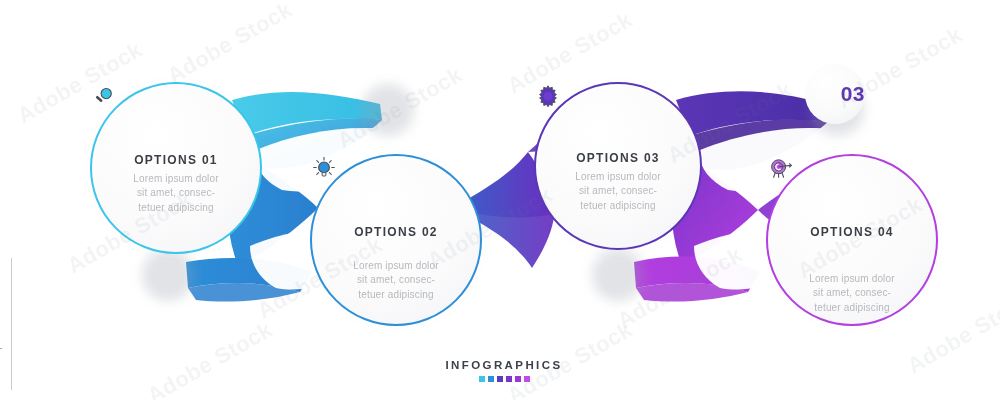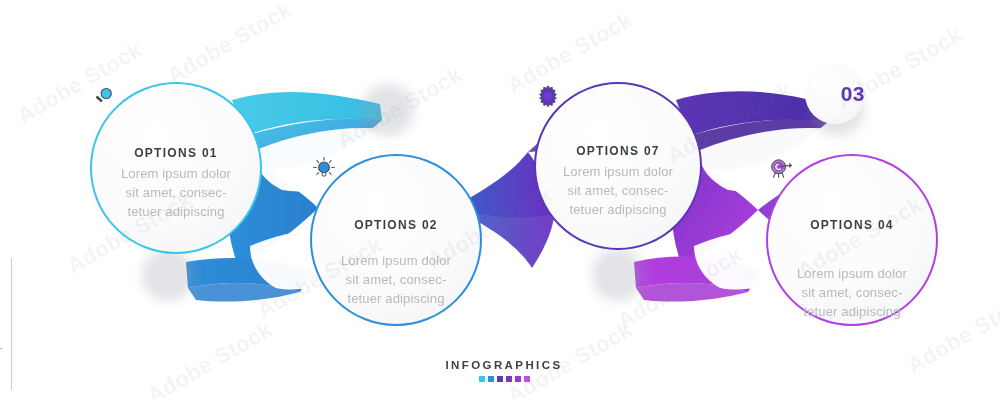--- a/index.html
+++ b/index.html
@@ -15,21 +15,21 @@
 
   
   .card{position:absolute;border-radius:50%;
         background:radial-gradient(circle at 38% 30%,#ffffff 0%,#fbfbfc 55%,#f2f3f5 100%);
         box-sizing:border-box;
         display:flex;flex-direction:column;align-items:center;justify-content:center;
         text-align:center;}
   .card .ico{width:26px;height:26px;margin-bottom:6px;display:block;}
   .card .ttl{font-size:12px;letter-spacing:1.3px;font-weight:700;color:#3a3f45;
              font-family:"Liberation Sans", sans-serif;white-space:nowrap;}
-  .card .desc{font-size:13px;line-height:1.45;color:#b6b9bd;margin-top:5px;
+  .card .desc{font-size:10px;line-height:1.45;color:#b6b9bd;margin-top:5px;
               font-family:"Liberation Sans", sans-serif;letter-spacing:.15px;}
 
   
   .badge{position:absolute;width:60px;height:60px;border-radius:50%;
          background:radial-gradient(circle at 36% 28%,#ffffff 0%,#fafafb 58%,#eeeff1 100%);
          display:flex;align-items:center;justify-content:center;
          font-size:21px;font-weight:700;letter-spacing:.5px;
          font-family:"Liberation Sans", sans-serif;}
 
   
@@ -199,21 +199,21 @@
         <g fill="#5b36b5" stroke="#4a4f57" stroke-width="0.9">
           <path d="M12 1.8 13.5 4.2 16.2 3.2 16.4 6 19.1 6.3 18.1 8.9 20.4 10.4
                    18.6 12.3 20.4 14.2 18.1 15.7 19.1 18.3 16.4 18.6 16.2 21.4
                    13.5 20.4 12 22.8 10.5 20.4 7.8 21.4 7.6 18.6 4.9 18.3
                    5.9 15.7 3.6 14.2 5.4 12.3 3.6 10.4 5.9 8.9 4.9 6.3
                    7.6 6 7.8 3.2 10.5 4.2 Z"></path>
         </g>
         <circle cx="12" cy="12.3" r="4.5" fill="#6b3ecf"></circle>
       </svg>
     </span>
-    <div class="ttl">OPTIONS 07</div>
+    <div class="ttl">OPTIONS 03</div>
     <div class="desc">
         <div>Lorem ipsum dolor</div>
         <div>sit amet, consec-</div>
         <div>tetuer adipiscing</div>
       </div>
   </div>
 
   <div class="card" style="left:766px;top:154px;width:172px;height:172px;border:2px solid #b23fe0;gap:28px;">
     <span class="ico">
       <svg viewBox="0 0 26 24" width="26" height="24">

